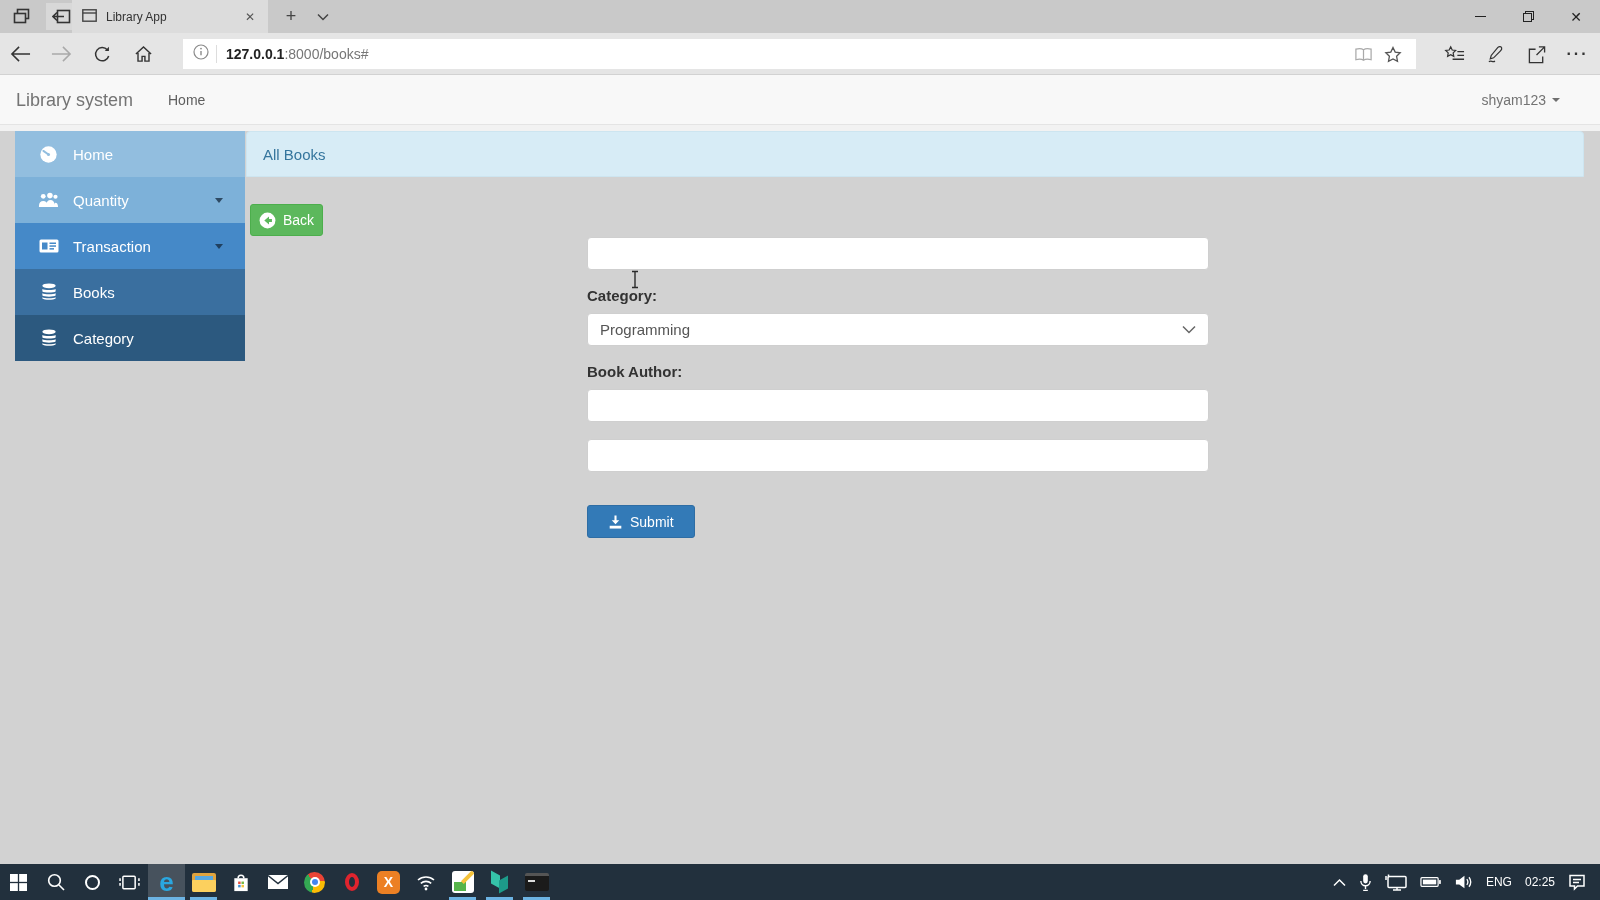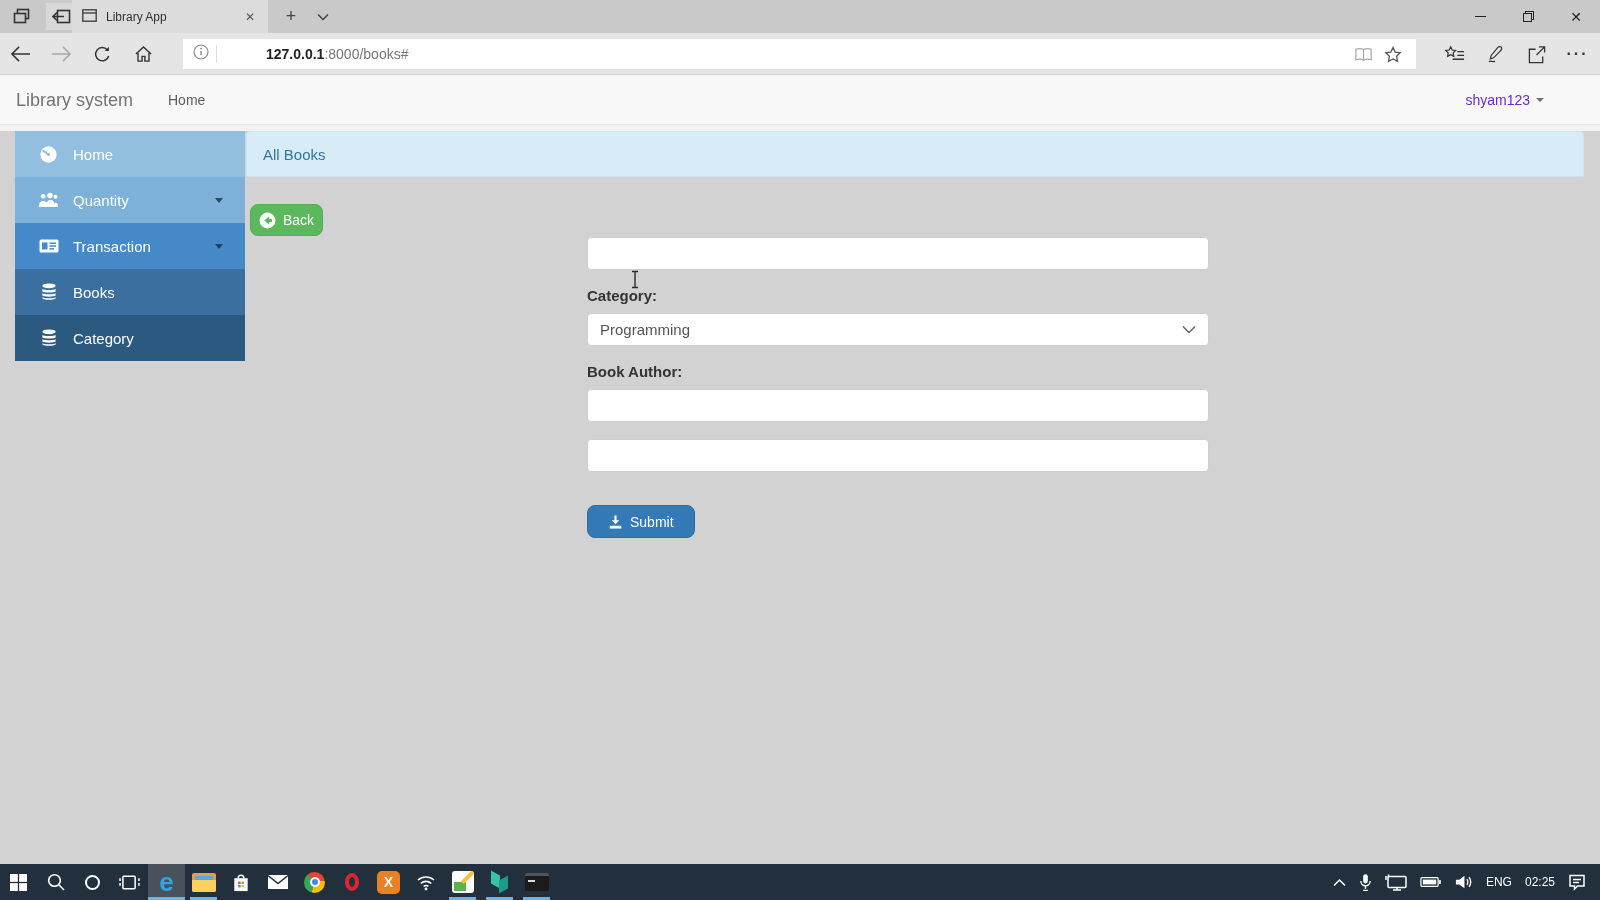--- a/index.html
+++ b/index.html
@@ -24,45 +24,45 @@
   .restore-glyph .b1 { width:9px; height:9px; left:0; bottom:0; background:#c9c9c9; }
   .restore-glyph .b2 { width:9px; height:9px; right:0; top:0; }
   .closex { font-size:14px; color:#222; }
 
   .commandbar { position:absolute; left:0; top:33px; width:1600px; height:42px; background:#e5e5e5; border-bottom:1px solid #d2d2d2; }
   .navicons { position:absolute; left:0; top:0; height:42px; display:flex; }
   .navicon { width:41px; height:42px; display:flex; align-items:center; justify-content:center; }
   .addressbar { position:absolute; left:183px; top:6px; width:1233px; height:30px; background:#ffffff; display:flex; align-items:center; padding:0 8px 0 10px; }
   .ab-div { width:1px; height:18px; background:#ddd; margin:0 9px 0 7px; }
   .url { font-size:14px; color:#767676; white-space:nowrap; }
-  .url b { color:#222; font-weight:bold;margin-left:40px; }
+  .url b { color:#222; font-weight:bold; }
   .ab-spacer { flex:1; }
   .ab-icon { width:30px; height:28px; display:flex; align-items:center; justify-content:center; }
   .ribbons { position:absolute; right:2px; top:0; height:42px; display:flex; }
   .ribbons .navicon { width:41px; }
   .dots { font-size:16px; color:#333; letter-spacing:2px; font-weight:bold; }
 
   
   .page { position:absolute; left:0; top:75px; width:1600px; height:789px; background:#d2d2d2; }
   .navbar { position:absolute; left:0; top:0; width:1600px; height:50px; background:#f8f8f8; border-bottom:1px solid #e4e4e4; }
   .brand { position:absolute; left:16px; top:0; height:50px; display:flex; align-items:center; font-size:18px; color:#747474; }
   .nav-home { position:absolute; left:168px; top:0; height:50px; display:flex; align-items:center; font-size:14px; color:#5e5e5e; }
-  .usermenu { position:absolute; right:56px; top:0; height:50px; display:flex; align-items:center; gap:6px; font-size:14px; color:#6d28d9; }
+  .usermenu { position:absolute; right:40px; top:0; height:50px; display:flex; align-items:center; gap:6px; font-size:14px; color:#737373; }
   .caret { width:0; height:0; border-left:4px solid transparent; border-right:4px solid transparent; border-top:4px solid #6f6f6f; }
   .navbar-gap { position:absolute; left:0; top:50px; width:1600px; height:6px; background:#f2f2f2; }
   .content { position:absolute; left:0; top:56px; width:1600px; height:733px; background:#d2d2d2; }
 
   .sidebar { position:absolute; left:15px; top:0; width:230px; }
   .side-item { position:relative; height:46px; display:flex; align-items:center; padding-left:23px; gap:14px; color:#fff; font-size:15px; }
   .side-icon { width:21px; display:flex; justify-content:center; }
   .side-caret { position:absolute; right:22px; top:21px; width:0; height:0; border-left:4.5px solid transparent; border-right:4.5px solid transparent; border-top:5px solid rgba(20,40,60,.75); }
 
   .panel-heading { position:absolute; left:246px; top:0; width:1338px; height:46px; background:#d7ecf6; border:1px solid #cde5f0; border-radius:4px 4px 0 0; display:flex; align-items:center; padding-left:16px; font-size:15px; color:#34759d; }
 
-  .btn { display:inline-flex; align-items:center; justify-content:center; gap:7px; border-radius:8px; color:#fff; font-size:14px; font-family:"Liberation Sans",sans-serif; }
+  .btn { display:inline-flex; align-items:center; justify-content:center; gap:7px; border-radius:3px; color:#fff; font-size:14px; font-family:"Liberation Sans",sans-serif; }
   .btn-back { position:absolute; left:250px; top:73px; width:73px; height:32px; background:#5cb85c; border:1px solid #4cae4c; }
   .btn-submit { margin-top:16px; height:33px; padding:0 20px; background:#337ab7; border:1px solid #2e6da4; }
 
   .bookform { position:absolute; left:587px; top:106px; width:622px; }
   .fgroup { margin-bottom:17px; }
   .fgroup label { display:block; height:18px; margin-bottom:8px; font-size:15px; font-weight:bold; color:#333; }
   .form-control { width:622px; height:33px; background:#fff; border:1px solid #cfcfcf; border-radius:4px; font-size:15px; color:#555; padding:0 12px; font-family:"Liberation Sans",sans-serif; }
   .select-box { display:flex; align-items:center; justify-content:space-between; }
   .select-box .val { font-size:15px; color:#555; }
 

